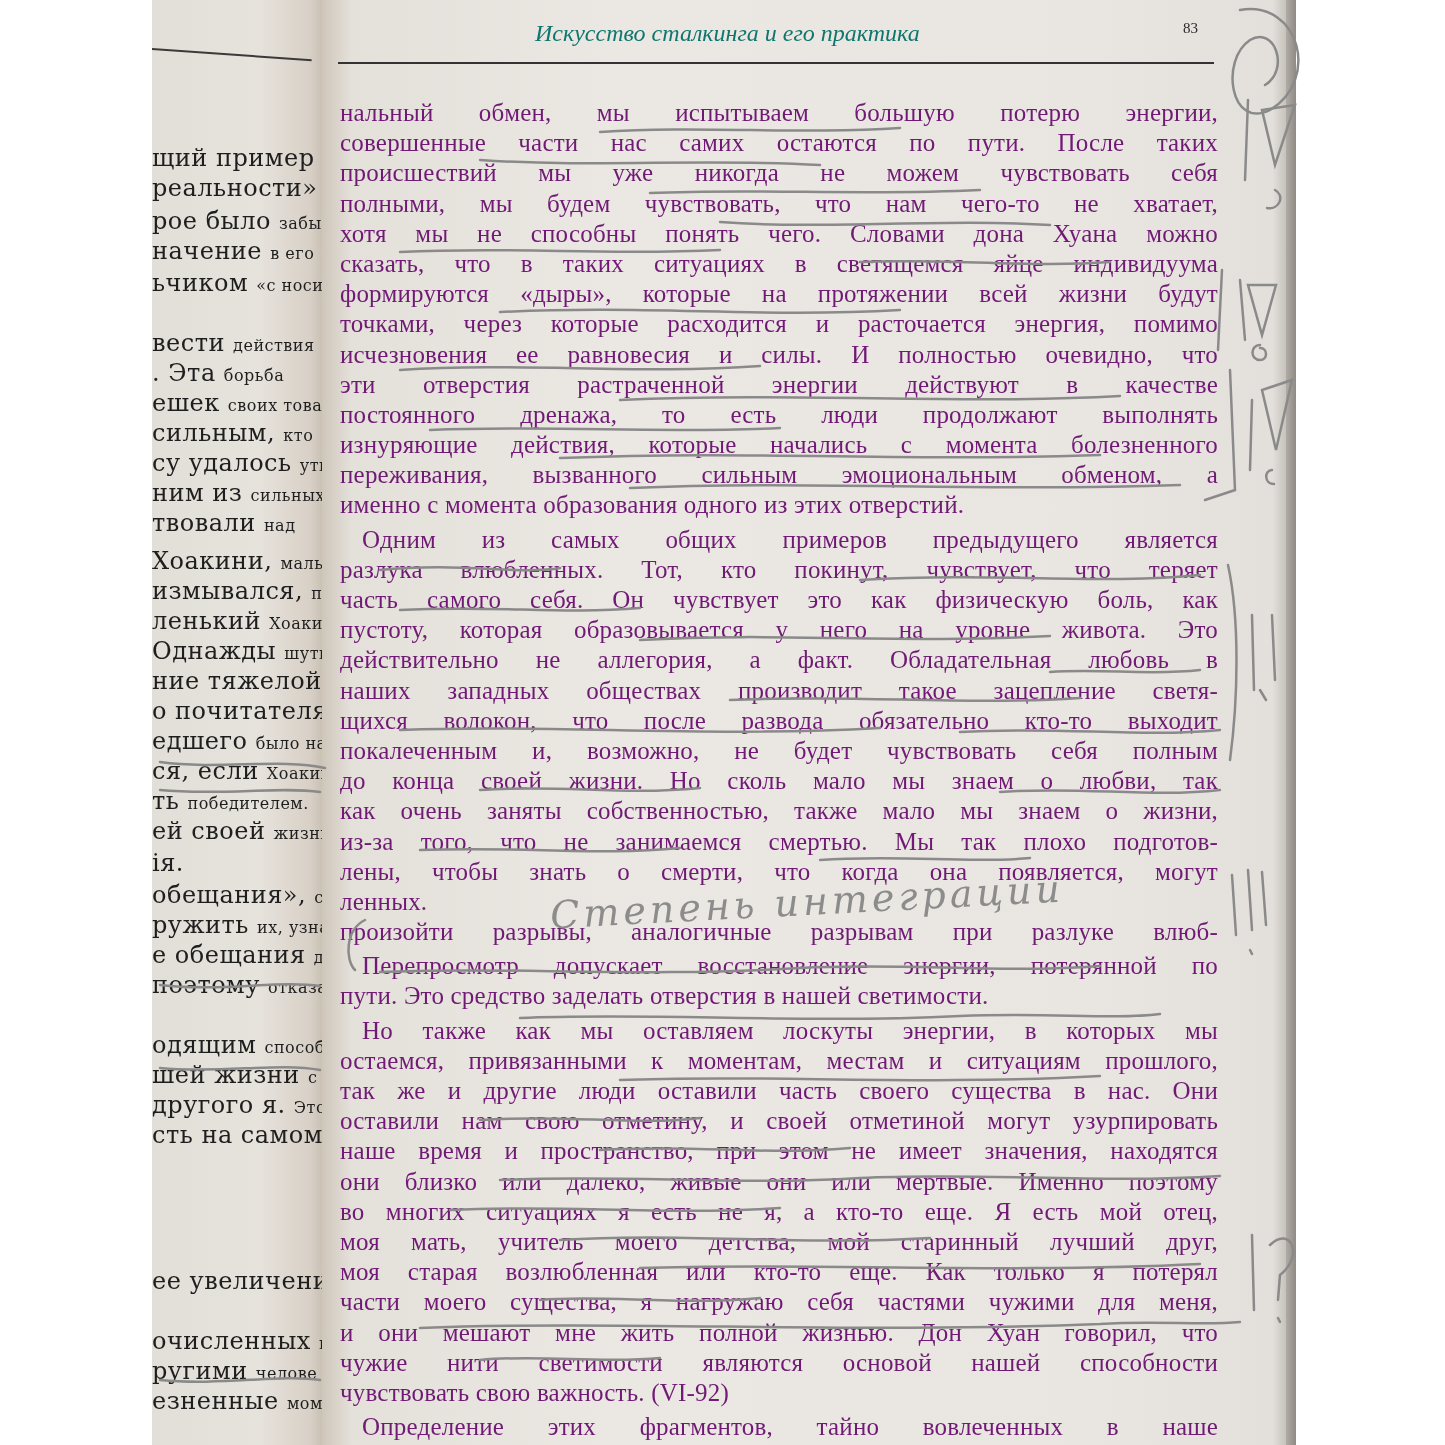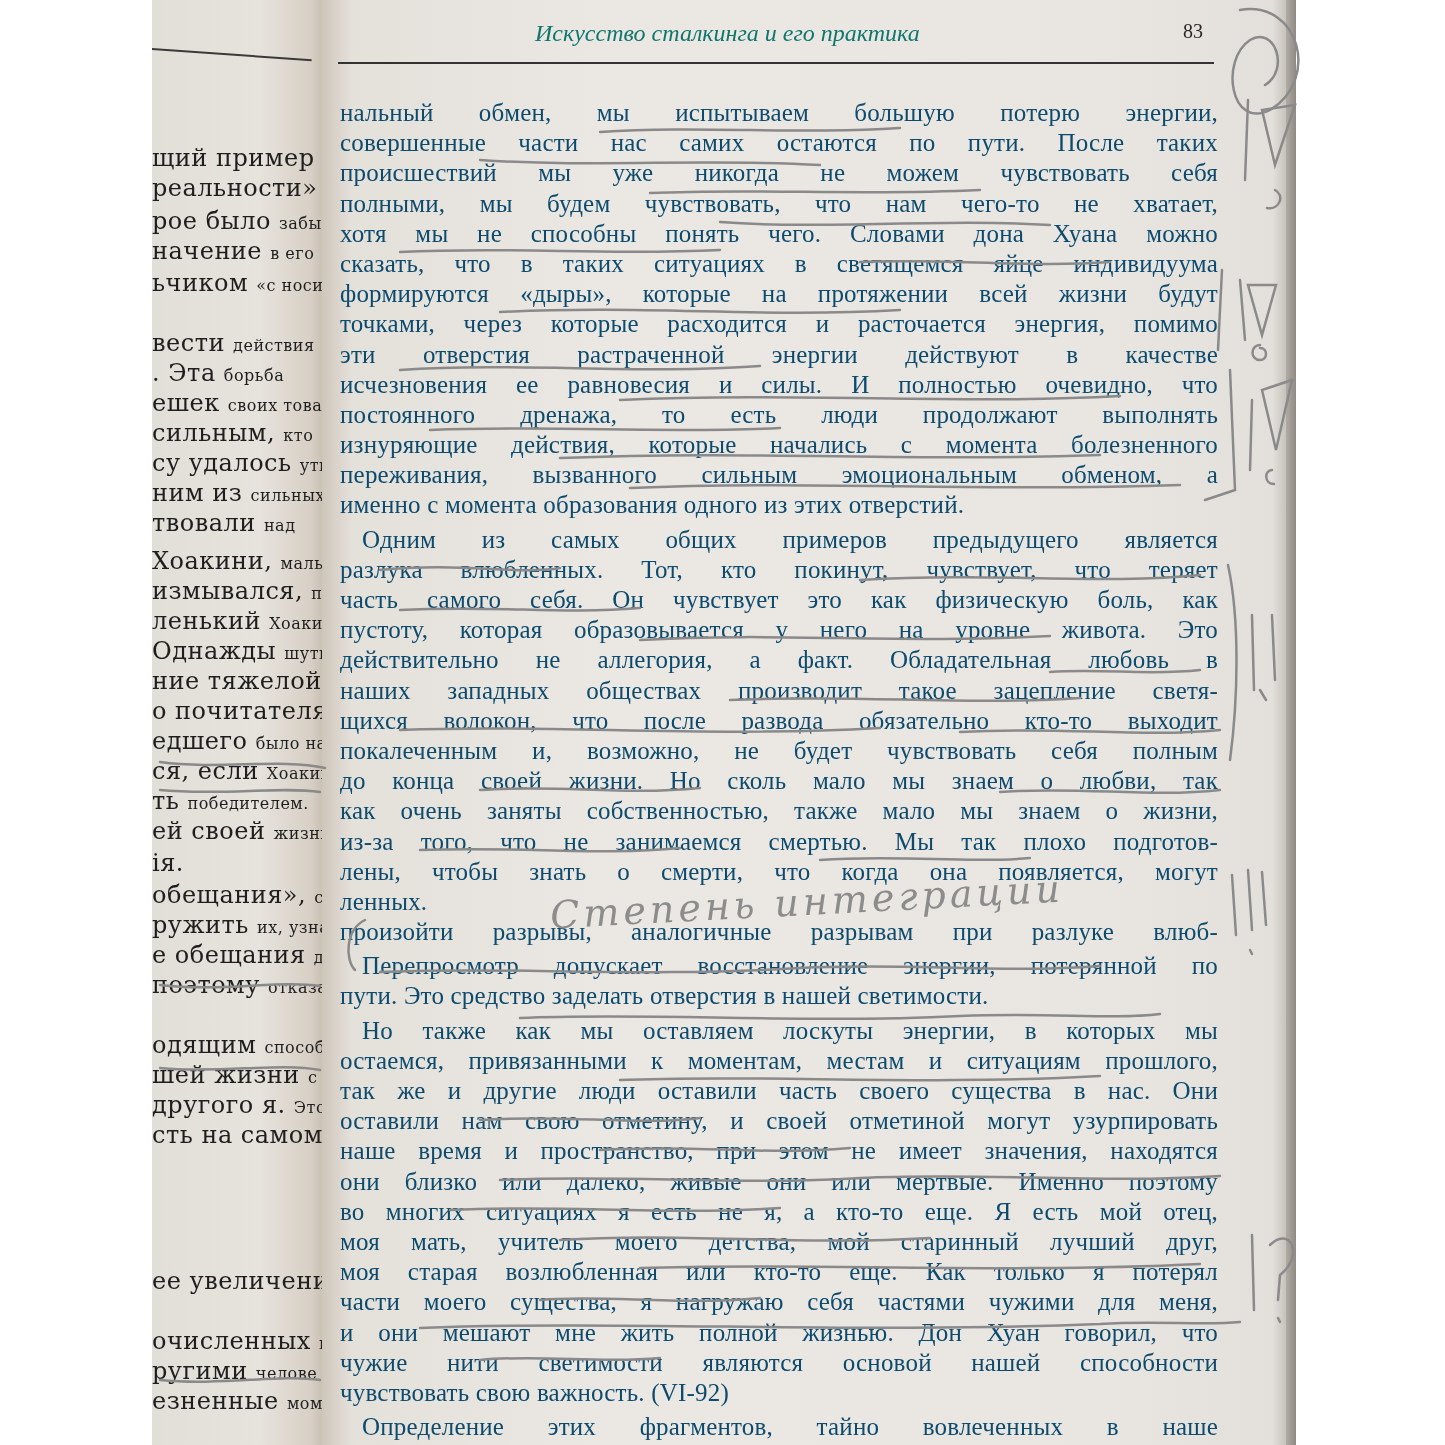--- a/index.html
+++ b/index.html
@@ -27,27 +27,27 @@
   }
   .page-edge {
     position:absolute; left:1286px; top:0; width:10px; height:1445px;
     background: linear-gradient(90deg,#b0aba4,#8f8a84);
   }
   .running-head {
     position:absolute; left:535px; top:20px; font-style:italic; font-size:24px; color:#0f766e;
     font-family:"Liberation Serif","DejaVu Serif",serif;
   }
   .page-number {
-    position:absolute; left:1183px; top:20px; font-size:20px; color:#2a2a2a;
+    position:absolute; left:1183px; top:20px; font-size:15px; color:#2a2a2a;
     font-family:"Liberation Serif","DejaVu Serif",serif;
   }
   .head-rule { position:absolute; left:338px; top:62px; width:876px; height:2px; background:#333; }
   .body-text { position:absolute; left:340px; top:98px; width:878px; }
   .line {
-    display:block; height:30.2px; line-height:30.2px; font-size:25px; color:#0c4a6e;
+    display:block; height:30.2px; line-height:30.2px; font-size:25px; color:#701a75;
     text-align:justify; text-align-last:justify; white-space:nowrap;
     font-family:"Liberation Serif","DejaVu Serif",serif; letter-spacing:0.2px;
   }
   .line.indent { padding-left:22px; }
   .line.last { text-align-last:left; }
   .gap { display:block; height:4px; }
   .handnote {
     position:absolute; left:550px; top:880px; font-size:38px; color:#8c8c8c; font-style:italic;
     transform: rotate(-3deg); letter-spacing:4px; font-family:"DejaVu Serif", serif;
   }
@@ -107,22 +107,22 @@
 <div class="body-text" id="body-text">
     <div>
       <span class="line">нальный обмен, мы испытываем большую потерю энергии,</span>
       <span class="line">совершенные части нас самих остаются по пути. После таких</span>
       <span class="line">происшествий мы уже никогда не можем чувствовать себя</span>
       <span class="line">полными, мы будем чувствовать, что нам чего-то не хватает,</span>
       <span class="line">хотя мы не способны понять чего. Словами дона Хуана можно</span>
       <span class="line">сказать, что в таких ситуациях в светящемся яйце индивидуума</span>
       <span class="line">формируются «дыры», которые на протяжении всей жизни будут</span>
       <span class="line">точками, через которые расходится и расточается энергия, помимо</span>
+      <span class="line">исчезновения ее равновесия и силы. И полностью очевидно, что</span>
       <span class="line">эти отверстия растраченной энергии действуют в качестве</span>
-      <span class="line">исчезновения ее равновесия и силы. И полностью очевидно, что</span>
       <span class="line">постоянного дренажа, то есть люди продолжают выполнять</span>
       <span class="line">изнуряющие действия, которые начались с момента болезненного</span>
       <span class="line">переживания, вызванного сильным эмоциональным обменом, а</span>
       <span class="line last">именно с момента образования одного из этих отверстий.</span>
     </div>
     <span class="gap"></span>
     <div>
       <span class="line indent">Одним из самых общих примеров предыдущего является</span>
       <span class="line">разлука влюбленных. Тот, кто покинут, чувствует, что теряет</span>
       <span class="line">часть самого себя. Он чувствует это как физическую боль, как</span>

